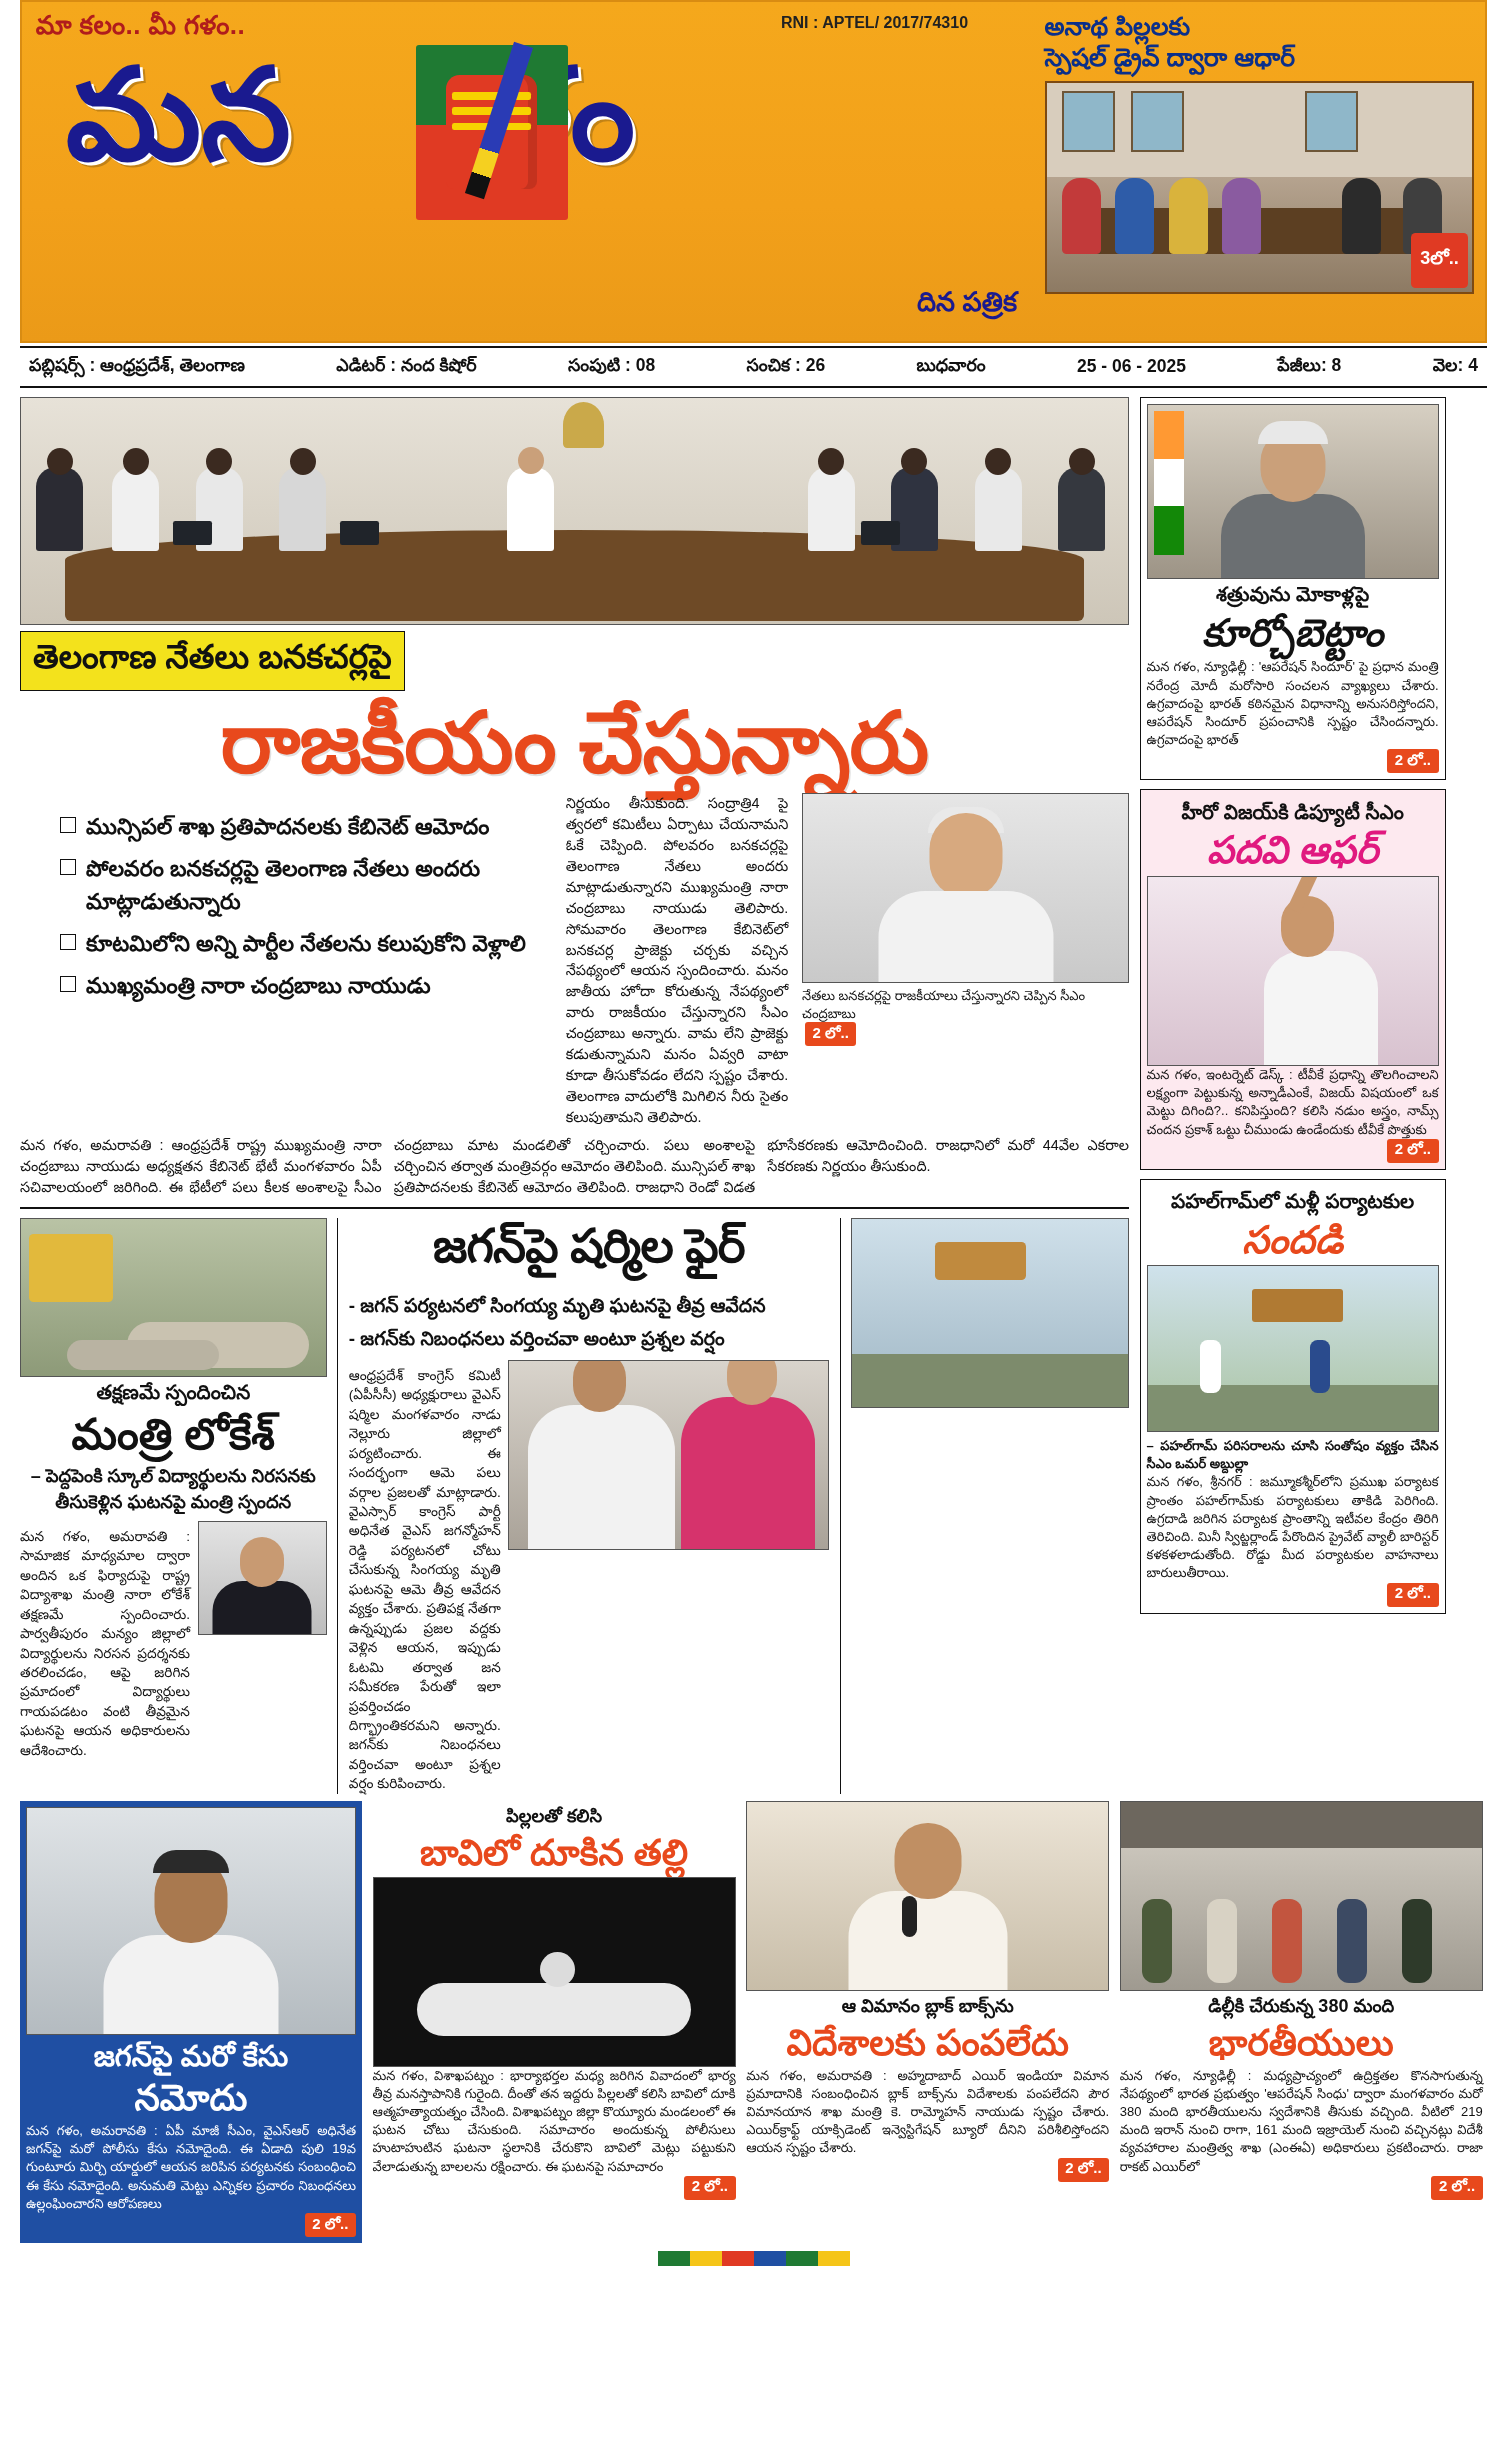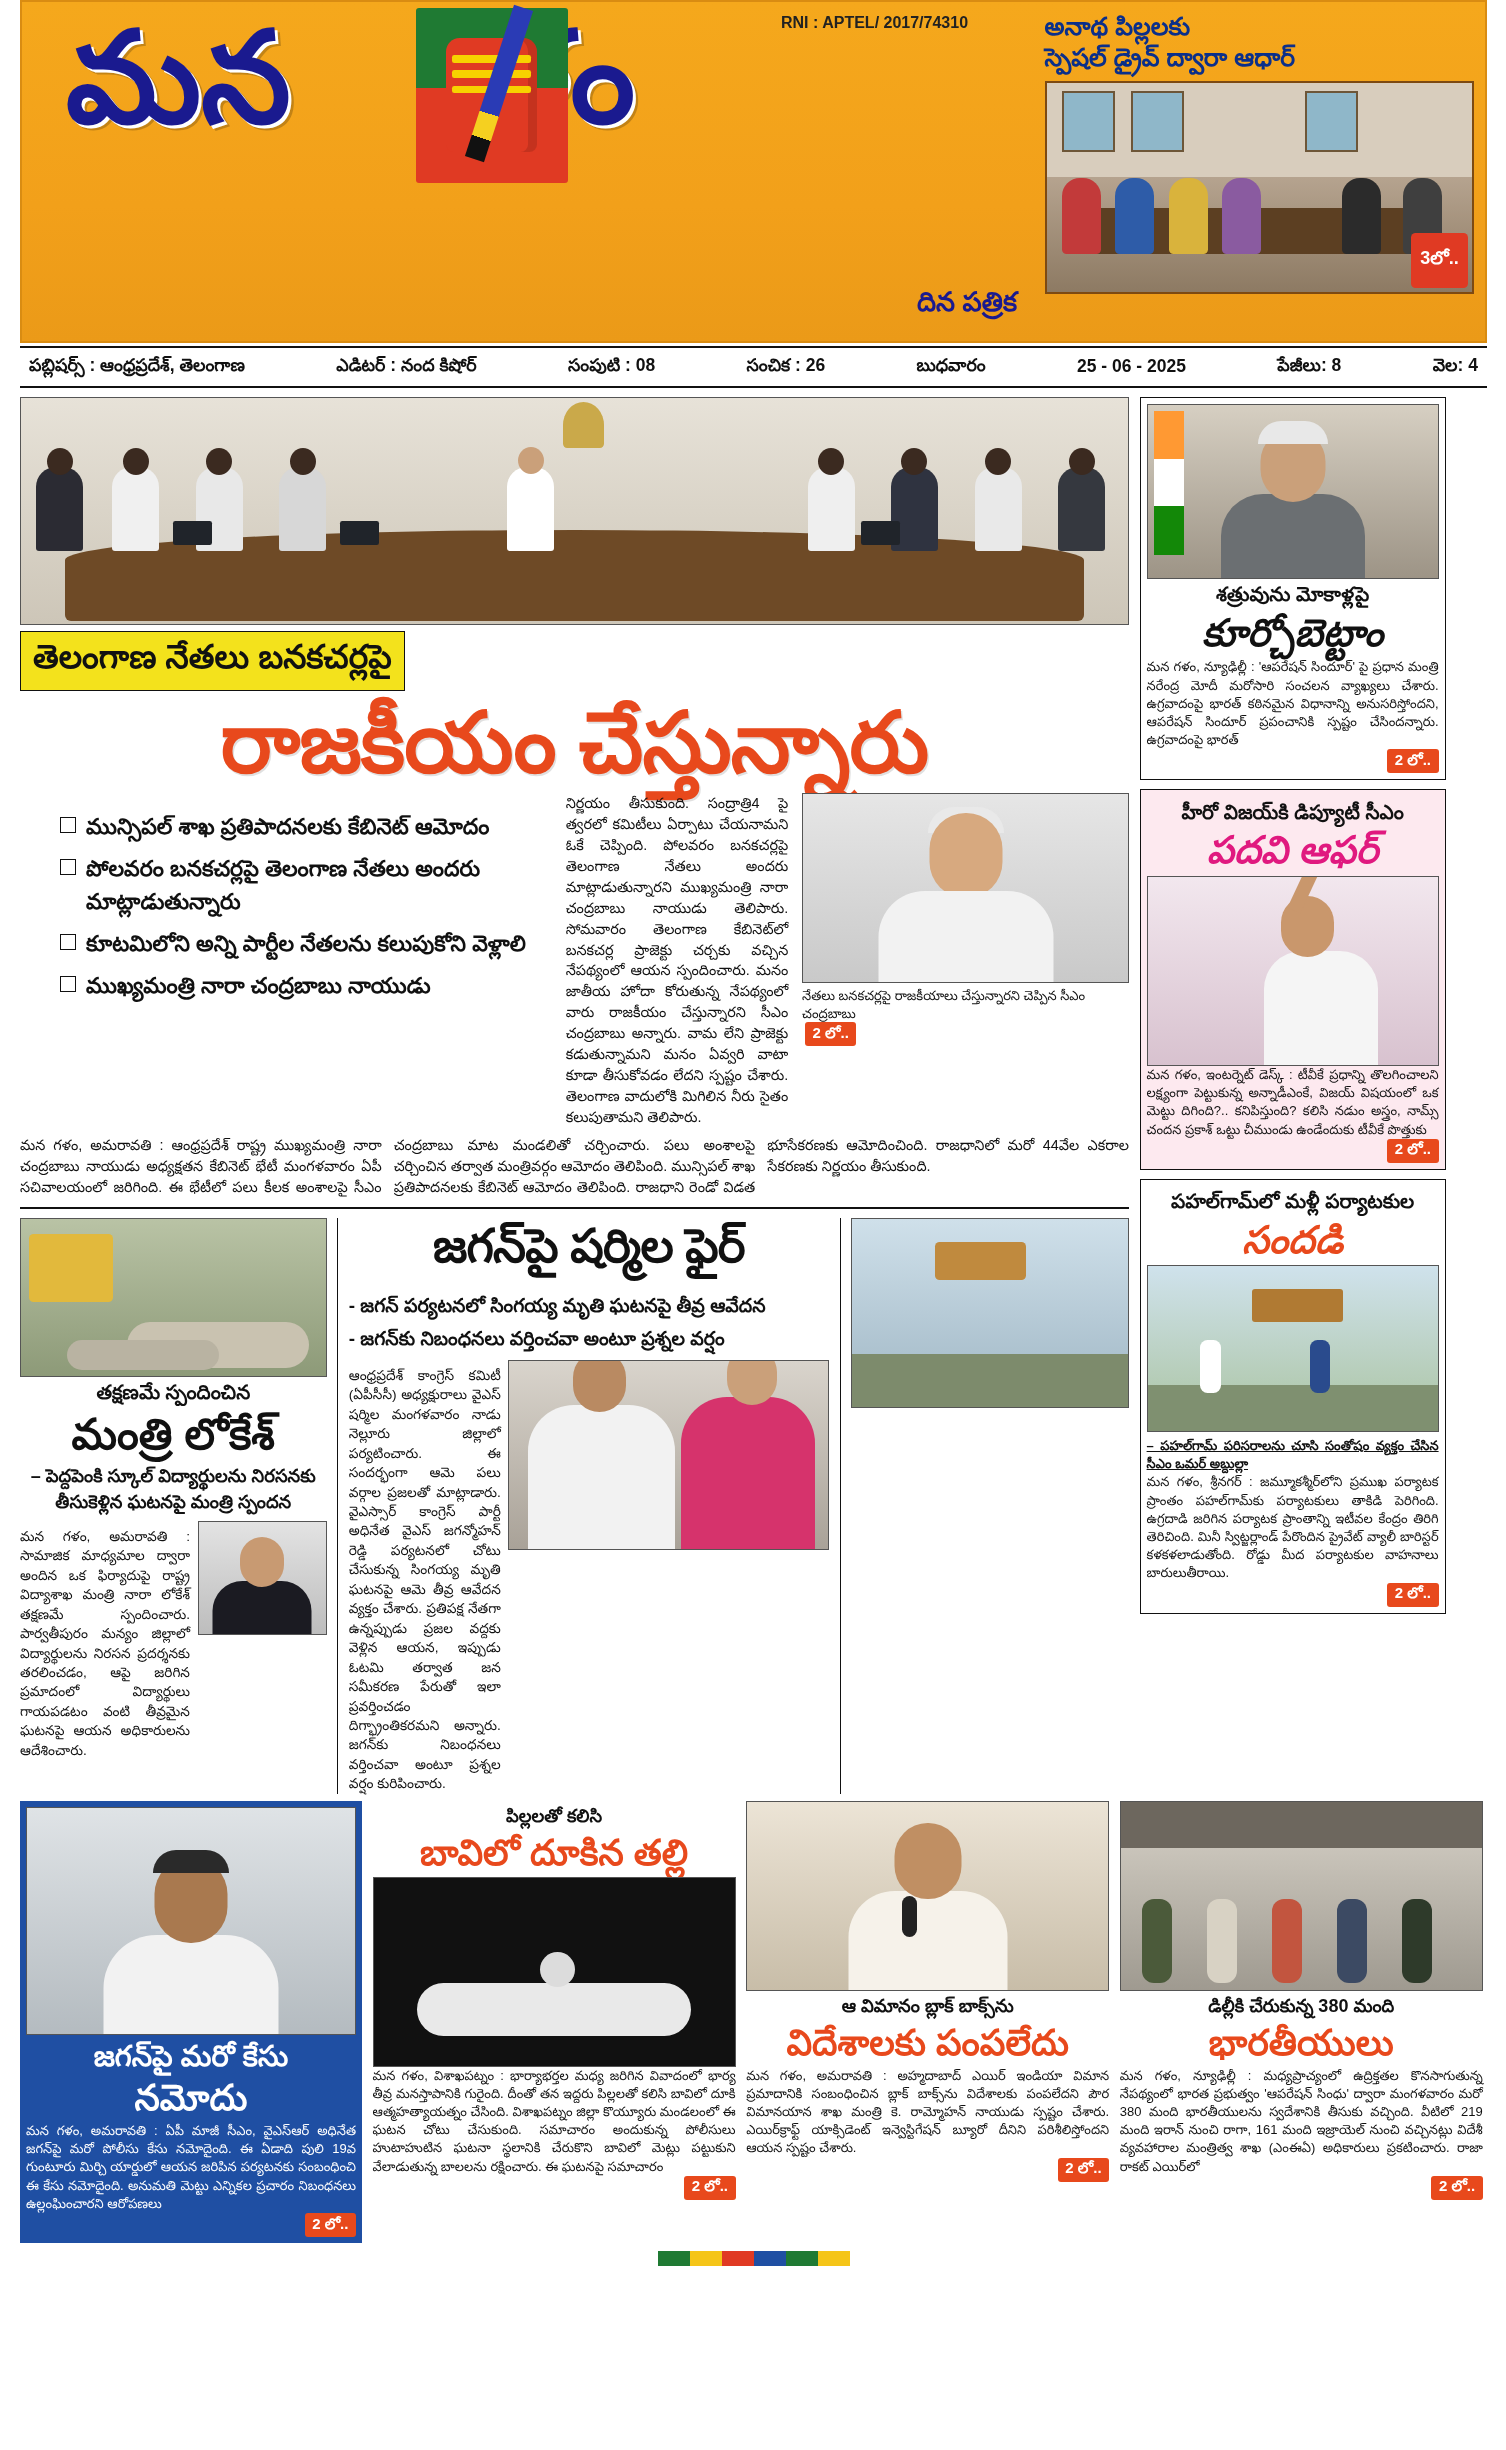--- a/index.html
+++ b/index.html
@@ -169,20 +169,21 @@
   .colorbar { display:flex; justify-content:center; gap:0; margin-top:7.6px; }
   .colorbar i { display:block; width:32px; height:15px; }
 </style>
 </head>
 <body>
 
 <div class="page">
 
   <div class="masthead">
     <div class="mast-left">
+      <div class="tagline">మా కలం.. మీ గళం..</div>
       <div class="rni">RNI : APTEL/ 2017/74310</div>
       <div class="logo-wrap">
         <div class="logo-word1">మన</div>
         <div class="emblem">
           <div class="fist"></div>
           <div class="fist-lines">
               <i></i>
               <i></i>
               <i></i>
             </div>
@@ -361,21 +362,21 @@
 
       <div class="rblock">
         <div class="r-kicker">పహల్‌గామ్‌లో మళ్లీ పర్యాటకుల</div>
         <div class="r-head red">సందడి</div>
         <div class="rphoto" style="height:167px;background:linear-gradient(180deg,#cfe2ec,#aac3a0);">
           <div style="position:absolute;left:0;bottom:0;width:100%;height:46px;background:#7f9070;"></div>
           <div style="position:absolute;left:36%;top:23px;width:91px;height:33px;background:#b07a33;border-radius:3px;"></div>
           <div style="position:absolute;left:18%;bottom:38px;width:21px;height:53px;background:#ffffff;border-radius:7.6px;"></div>
           <div style="position:absolute;left:56%;bottom:38px;width:20px;height:53px;background:#2a4b8d;border-radius:7.6px;"></div>
         </div>
-        <div class="r-body" style="font-weight:bold;margin-top:4.6px;text-decoration:underline;">– పహల్‌గామ్ పరిసరాలను చూసి సంతోషం వ్యక్తం చేసిన సీఎం ఒమర్ అబ్దుల్లా</div>
+        <div class="r-body" style="font-weight:bold;margin-top:4.6px;">– పహల్‌గామ్ పరిసరాలను చూసి సంతోషం వ్యక్తం చేసిన సీఎం ఒమర్ అబ్దుల్లా</div>
         <div class="r-body">మన గళం, శ్రీనగర్ : జమ్మూకశ్మీర్‌లోని ప్రముఖ పర్యాటక ప్రాంతం పహల్‌గామ్‌కు పర్యాటకులు తాకిడి పెరిగింది. ఉగ్రదాడి జరిగిన పర్యాటక ప్రాంతాన్ని ఇటీవల కేంద్రం తిరిగి తెరిచింది. మినీ స్విట్జర్లాండ్ పేరొందిన ప్రైవేట్ వ్యాలీ బారిస్టర్ కళకళలాడుతోంది. రోడ్డు మీద పర్యాటకుల వాహనాలు బారులుతీరాయి.</div>
         <div style="text-align:right;"><span class="more2">2 లో..</span></div>
       </div>
     </div>
   </div>
 
   <div class="bottom">
 
     <div class="bcol first">
       <div class="bphoto" style="background:linear-gradient(180deg,#dfe3e6,#b4bbc0);">

